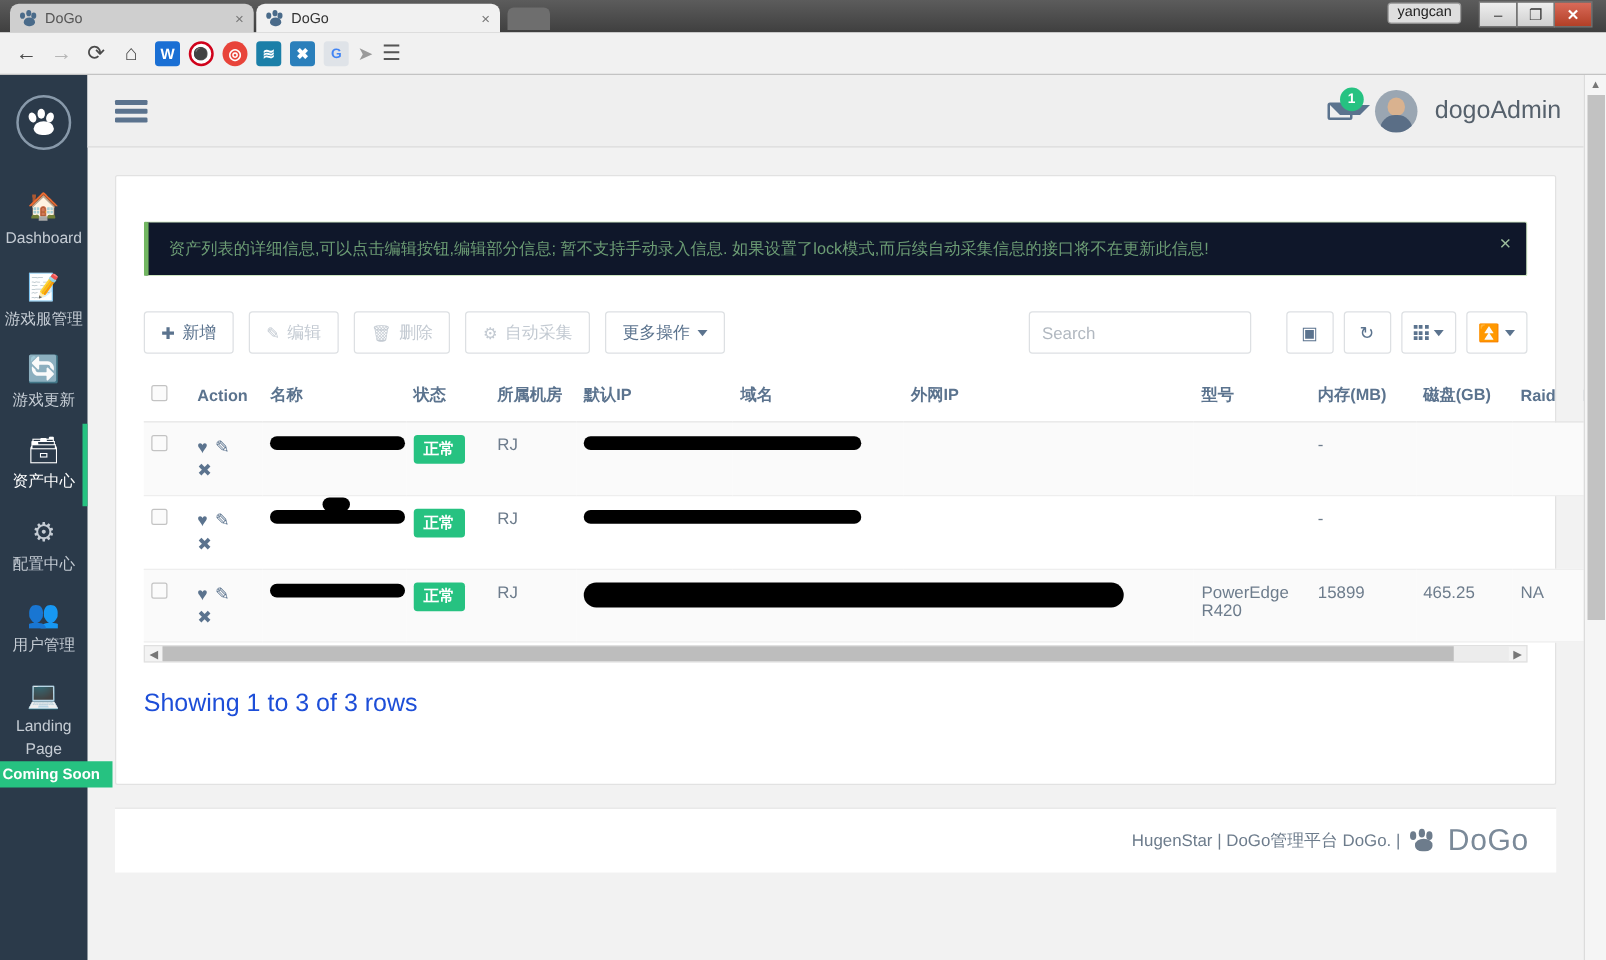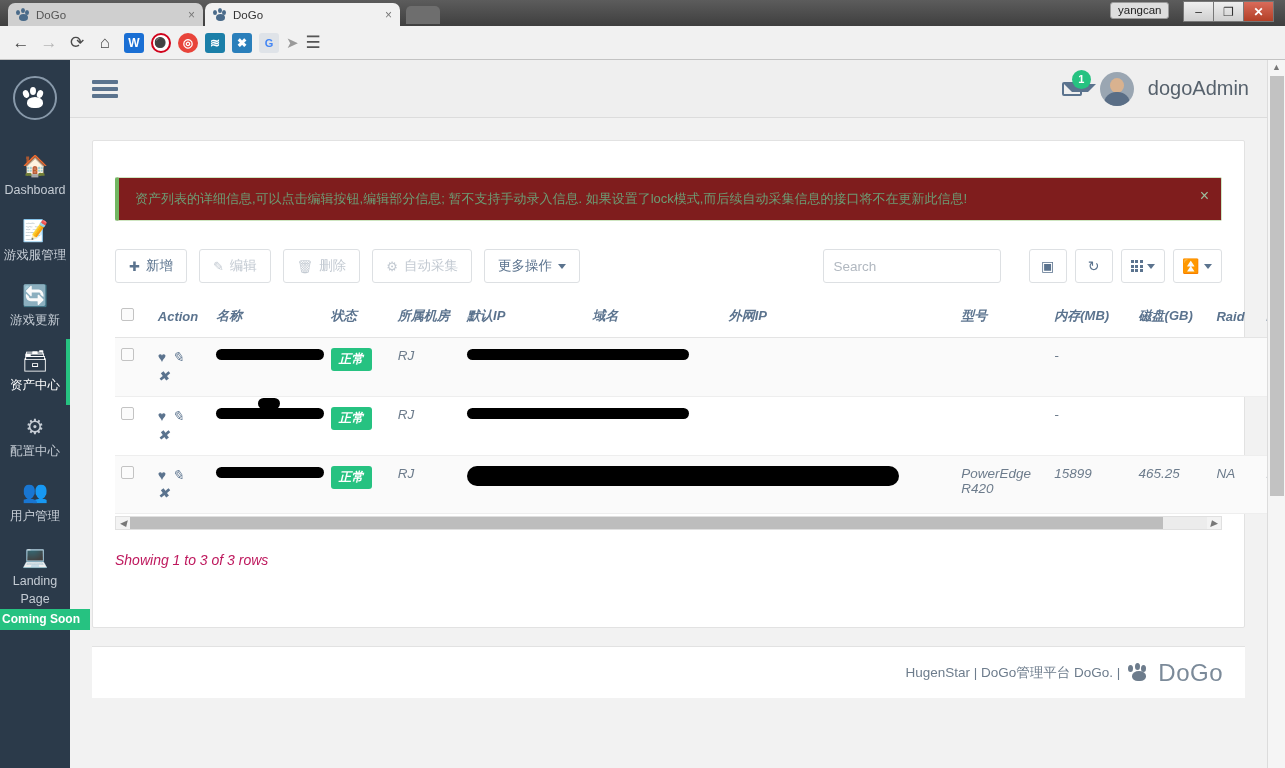--- a/index.html
+++ b/index.html
@@ -168,21 +168,21 @@
     padding: 10px 18px; font-size: 14px; color: #5b738e; cursor: pointer;
   }
   .tab-btn.active { background: #5b738e; color: #fff; }
   .grid-icon { display: inline-grid; grid-template-columns: repeat(3, 3px); gap: 1.5px; }
   .grid-icon i { width: 3px; height: 3px; background: currentColor; display:block; }
   .list-icon { display: flex; flex-direction: column; gap: 2px; }
   .list-icon i { width: 13px; height: 3px; background: currentColor; display:block; }
   .list-icon i:nth-child(2) { width: 9px; }
 
   .alert {
-    margin-top: 18px; background: #7f1d1d; border: 1px solid #cfe6c2; border-left: 4px solid #72b661;
+    margin-top: 18px; background: #0f172a; border: 1px solid #cfe6c2; border-left: 4px solid #72b661;
     color: #6c9c74; font-size: 13px; padding: 12px 30px 12px 16px; position: relative;
     border-radius: 2px;
   }
   .alert-close { position: absolute; right: 12px; top: 9px; color: #9dbd9d; font-size: 16px; cursor: pointer; }
 
   .toolbar { display: flex; align-items: center; margin-top: 28px; }
   .btn {
     border: 1px solid #dde0e3; background: #fff; border-radius: 3px;
     font-size: 13.5px; padding: 7px 13px; margin-right: 12px;
     display: flex; align-items: center; gap: 6px; cursor: pointer;
@@ -200,21 +200,21 @@
   .icon-btn-group { display: flex; }
   .icon-btn {
     border: 1px solid #dde0e3; background: #fff; height: 34px; min-width: 38px;
     display: flex; align-items: center; justify-content: center; gap: 4px;
     color: #5b738e; font-size: 14px; cursor: pointer; border-radius: 3px;
     padding: 0 9px; margin-left: 8px;
   }
   .caret { border-left: 4px solid transparent; border-right: 4px solid transparent; border-top: 5px solid currentColor; }
 
   
-  .table-wrap { margin-top: 20px; position: relative; font-style: italic; }
+  .table-wrap { margin-top: 20px; position: relative; }
   table { width: 1195px; border-collapse: collapse; table-layout: fixed; }
   thead th {
     text-align: left; font-size: 13px; color: #5b738e; font-weight: bold;
     padding: 4px 6px 12px 6px; border-bottom: 1px solid #e4e4e4;
     white-space: nowrap;
   }
   tbody td {
     font-size: 13.5px; color: #6d7c8c; padding: 10px 6px;
     border-bottom: 1px solid #eeeeee; vertical-align: top;
   }
@@ -232,21 +232,21 @@
   .r-blob { position: relative; display: inline-block; }
   .r-blob .bump { position: absolute; width: 22px; height: 11px; background: #000; border-radius: 6px; left: 42px; top: -9px; }
 
   .hscroll {
     margin-top: 2px; height: 14px; background: #f3f3f3; border: 1px solid #e0e0e0;
     display: flex; align-items: center; position: relative;
   }
   .hscroll .arrow { width: 14px; text-align: center; font-size: 9px; color: #777; }
   .hscroll .track { flex: 1; height: 12px; background: #ececec; position: relative; }
   .hscroll .thumb { position: absolute; left: 0; top: 0; height: 12px; width: 1033px; background: #bdbdbd; }
-  .showing { margin-top: 22px; font-size: 14px; color: #be185d; }
+  .showing { margin-top: 22px; font-size: 20px; color: #1d4ed8; }
 
   .app-footer {
     margin-top: 18px; height: 52px; background: #fff; border-top: 1px solid #e2e2e2;
     display: flex; align-items: center; justify-content: flex-end; padding-right: 22px;
     font-size: 13.5px; color: #6d7c8c; gap: 8px;
   }
   .footer-brand { font-size: 24px; color: #7b8a99; letter-spacing: 0.5px; }
   .paw-ft { position: relative; width: 22px; height: 19px; display:inline-block; }
   .paw-ft .pad { position:absolute; background:#6d7c8c; border-radius:50%; }
   .paw-ft .p1 { width:5px;height:7px; left:0px; top:2px; }

